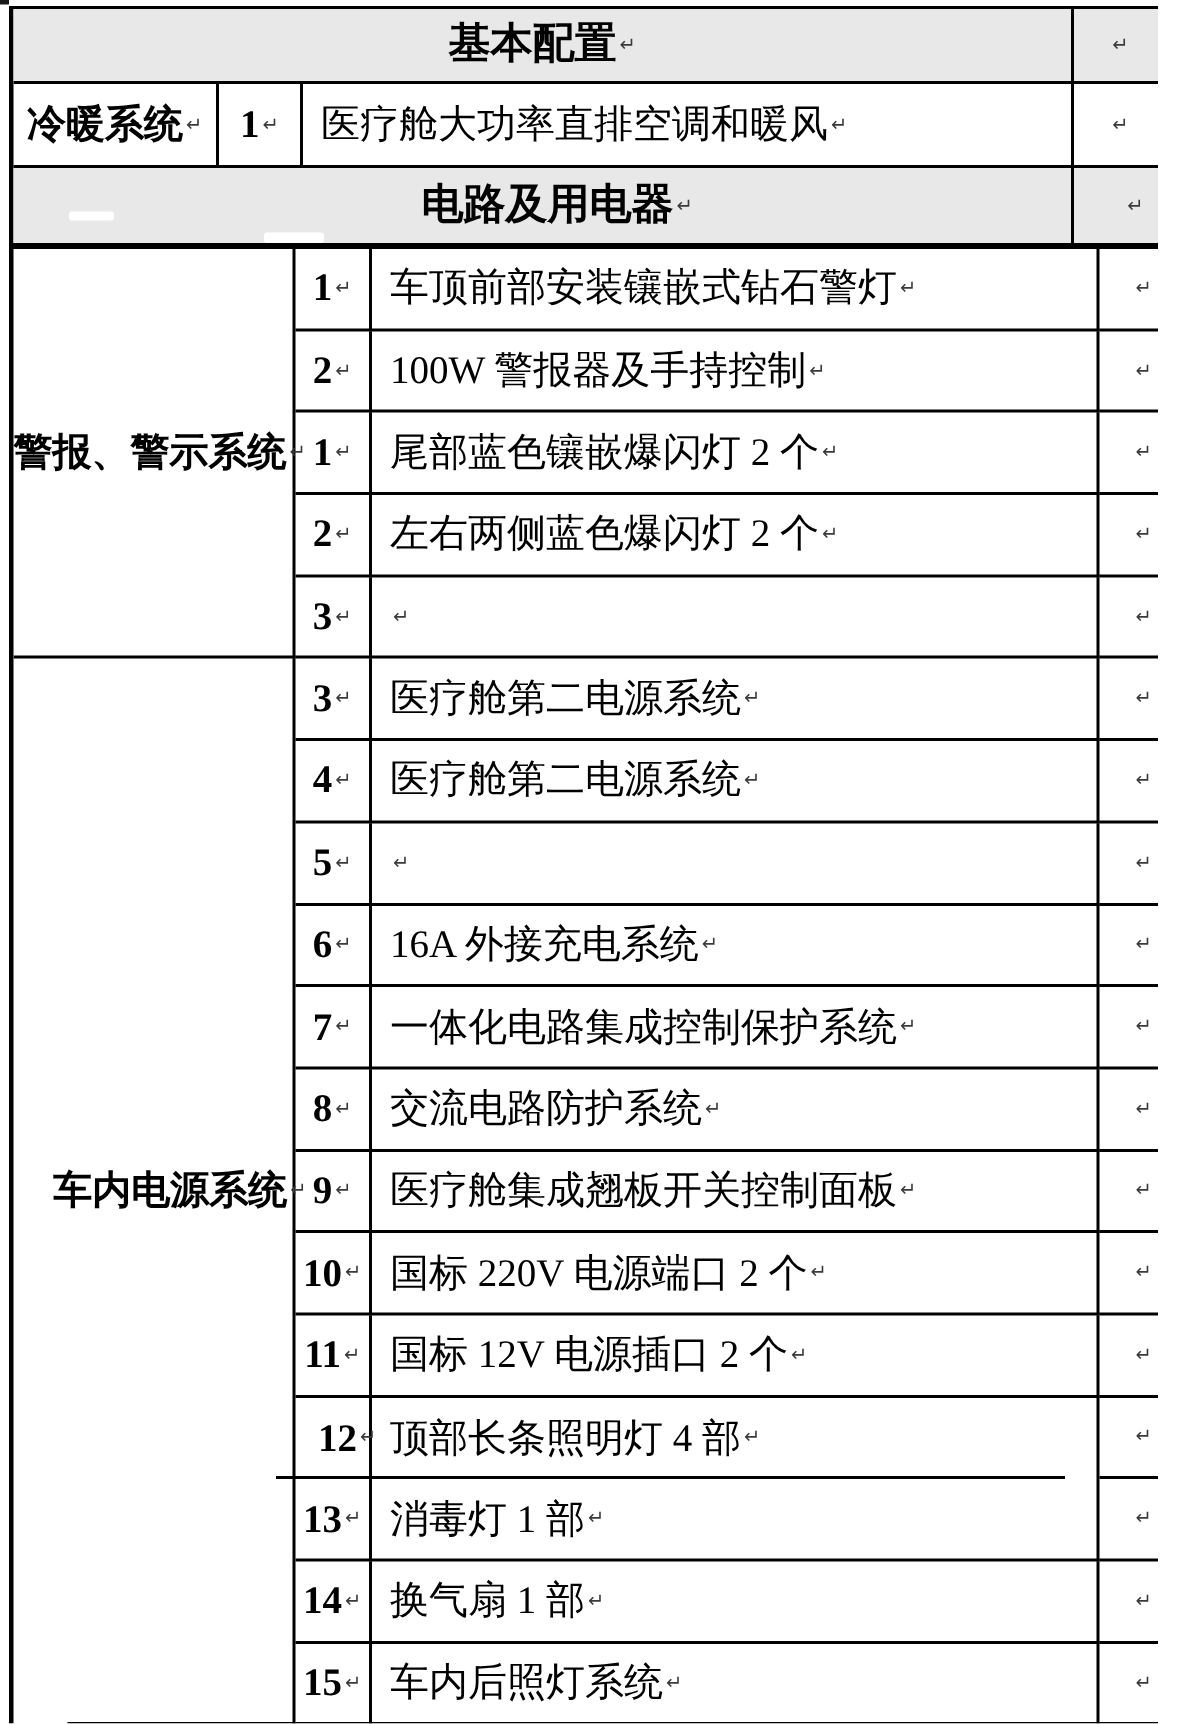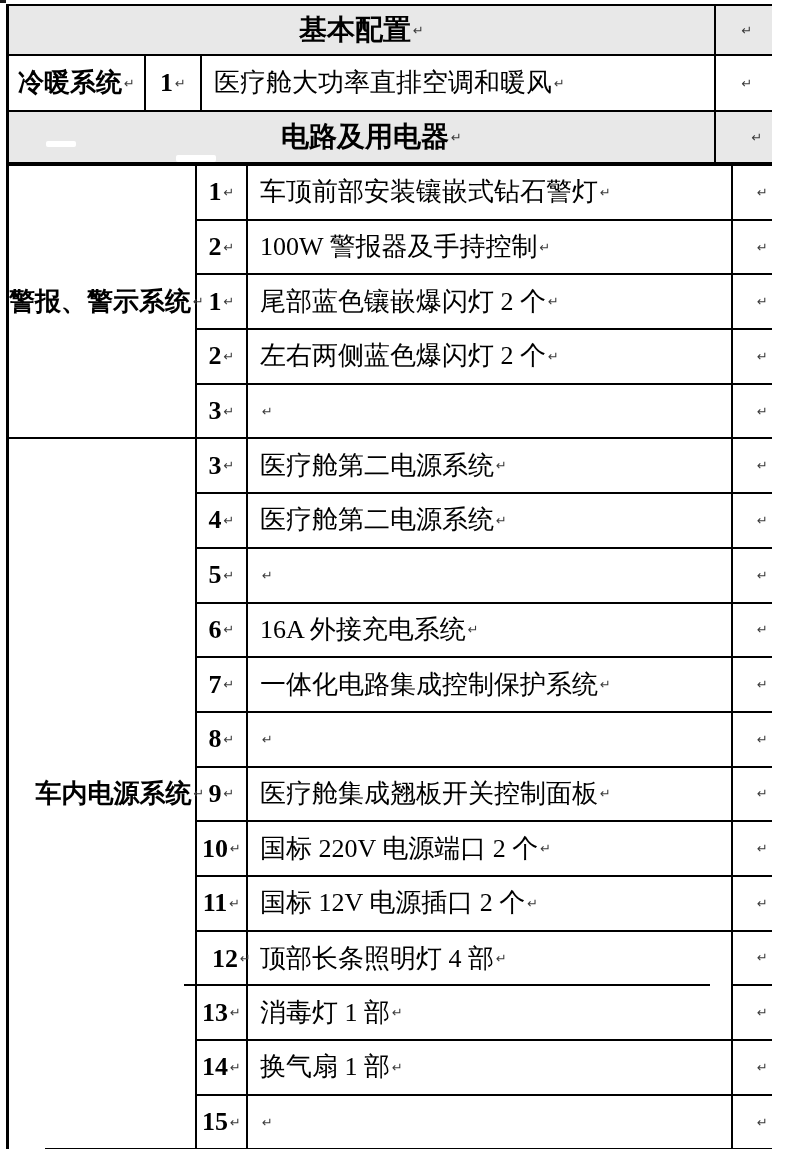--- a/index.html
+++ b/index.html
@@ -221,20 +221,21 @@
       </div>
     <div class="cell noR">
         <span class="pm">↵</span>
       </div>
 
     <div class="cell num">
         <span>8</span>
         <span class="pm">↵</span>
       </div>
     <div class="cell desc">
+        <span>交流电路防护系统</span>
         <span class="pm">↵</span>
       </div>
     <div class="cell noR">
         <span class="pm">↵</span>
       </div>
 
     <div class="cell num">
         <span>9</span>
         <span class="pm">↵</span>
       </div>
@@ -305,20 +306,21 @@
       </div>
     <div class="cell noR">
         <span class="pm">↵</span>
       </div>
 
     <div class="cell num">
         <span>15</span>
         <span class="pm">↵</span>
       </div>
     <div class="cell desc">
+        <span>车内后照灯系统</span>
         <span class="pm">↵</span>
       </div>
     <div class="cell noR">
         <span class="pm">↵</span>
       </div>
   </div>
 
   <div class="omarks-top">
     <span class="pm">↵</span>
     <span class="pm">↵</span>

